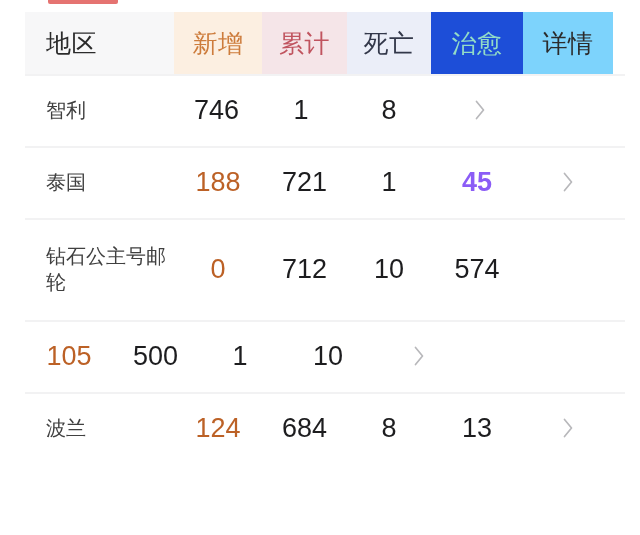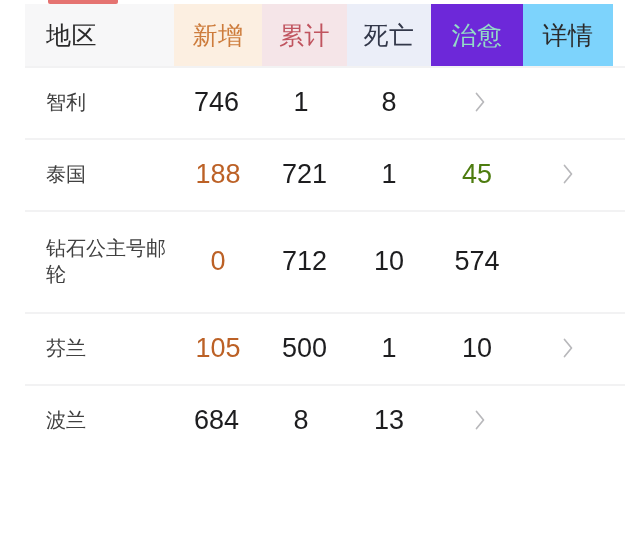--- a/index.html
+++ b/index.html
@@ -31,21 +31,21 @@
     height: 4px;
     background: #e05a58;
     border-radius: 0 0 2px 2px;
     opacity: .85;
   }
 
   
   .table {
     position: absolute;
     left: 0;
-    top: 4px;
+    top: 12px;
     width: 504px;
   }
 
   .row {
     display: flex;
     align-items: center;
     box-sizing: border-box;
     width: 640px;
   }
 
@@ -146,21 +146,21 @@
   <div class="tab-indicator" style="background: rgb(224, 90, 88);"></div>
 
   <div class="table">
 
     <div class="row header-row">
       <div class="pad-left"></div>
       <div class="hcell c-region region" style="background: rgb(247, 247, 248); color: rgb(43, 43, 43);">地区</div>
       <div class="hcell c-new" style="background: rgb(252, 239, 225); color: rgb(205, 124, 60);">新增</div>
       <div class="hcell c-total" style="background: rgb(245, 229, 232); color: rgb(192, 84, 95);">累计</div>
       <div class="hcell c-death" style="background: rgb(235, 238, 248); color: rgb(51, 56, 74);">死亡</div>
-      <div class="hcell c-cured" style="background: #6d28d9; color: rgb(147, 220, 198);">治愈</div>
+      <div class="hcell c-cured" style="background: #1d4ed8; color: rgb(147, 220, 198);">治愈</div>
       <div class="hcell c-detail" style="background: #7dd3fc; color: rgb(43, 43, 43);">详情</div>
       <div class="pad-right"></div>
     </div>
 
     <div id="rows">
         <div class="row data-row">
           <div class="divider" style="top: 0px;"></div>
           <div class="pad-left"></div>
           <div class="cell region w-region">智利</div>
           <div class="cell v-total w-total" style="color: rgb(29, 29, 31);">746</div>
@@ -173,21 +173,21 @@
           </div>
           <div class="pad-right"></div>
         </div>
         <div class="row data-row">
           <div class="divider" style="top: 0px;"></div>
           <div class="pad-left"></div>
           <div class="cell region w-region">泰国</div>
           <div class="cell v-new w-new" style="color: rgb(188, 97, 38);">188</div>
           <div class="cell v-total w-total" style="color: rgb(29, 29, 31);">721</div>
           <div class="cell v-death w-death" style="color: rgb(29, 29, 31);">1</div>
-          <div class="cell v-cured w-cured" style="color: #4d7c0f;">45</div>
+          <div class="cell v-cured w-cured" style="color: #8b5cf6; font-weight: bold;">45</div>
           <div class="cell w-detail">
             <svg class="chevron" viewBox="0 0 14 24" aria-hidden="true">
               <path d="M3.5 3.5 L10.5 12 L3.5 20.5"></path>
             </svg>
           </div>
           <div class="pad-right"></div>
         </div>
         <div class="row data-row tall">
           <div class="divider" style="top: 0px;"></div>
           <div class="pad-left"></div>
@@ -195,36 +195,36 @@
           <div class="cell v-new w-new" style="color: rgb(188, 97, 38);">0</div>
           <div class="cell v-total w-total" style="color: rgb(29, 29, 31);">712</div>
           <div class="cell v-death w-death" style="color: rgb(29, 29, 31);">10</div>
           <div class="cell v-cured w-cured" style="color: rgb(29, 29, 31);">574</div>
           <div class="cell w-detail"></div>
           <div class="pad-right"></div>
         </div>
         <div class="row data-row">
           <div class="divider" style="top: 0px;"></div>
           <div class="pad-left"></div>
-          <div class="cell region w-region">芬兰</div>
           <div class="cell v-new w-new" style="color: rgb(188, 97, 38);">105</div>
           <div class="cell v-total w-total" style="color: rgb(29, 29, 31);">500</div>
           <div class="cell v-death w-death" style="color: rgb(29, 29, 31);">1</div>
           <div class="cell v-cured w-cured" style="color: rgb(29, 29, 31);">10</div>
           <div class="cell w-detail">
             <svg class="chevron" viewBox="0 0 14 24" aria-hidden="true">
               <path d="M3.5 3.5 L10.5 12 L3.5 20.5"></path>
             </svg>
           </div>
           <div class="pad-right"></div>
         </div>
         <div class="row data-row">
           <div class="divider" style="top: 0px;"></div>
           <div class="pad-left"></div>
           <div class="cell region w-region">波兰</div>
+          <div class="cell v-new w-new" style="color: rgb(188, 97, 38);">124</div>
           <div class="cell v-total w-total" style="color: rgb(29, 29, 31);">684</div>
           <div class="cell v-death w-death" style="color: rgb(29, 29, 31);">8</div>
           <div class="cell v-cured w-cured" style="color: rgb(29, 29, 31);">13</div>
           <div class="cell w-detail">
             <svg class="chevron" viewBox="0 0 14 24" aria-hidden="true">
               <path d="M3.5 3.5 L10.5 12 L3.5 20.5"></path>
             </svg>
           </div>
           <div class="pad-right"></div>
         </div>

